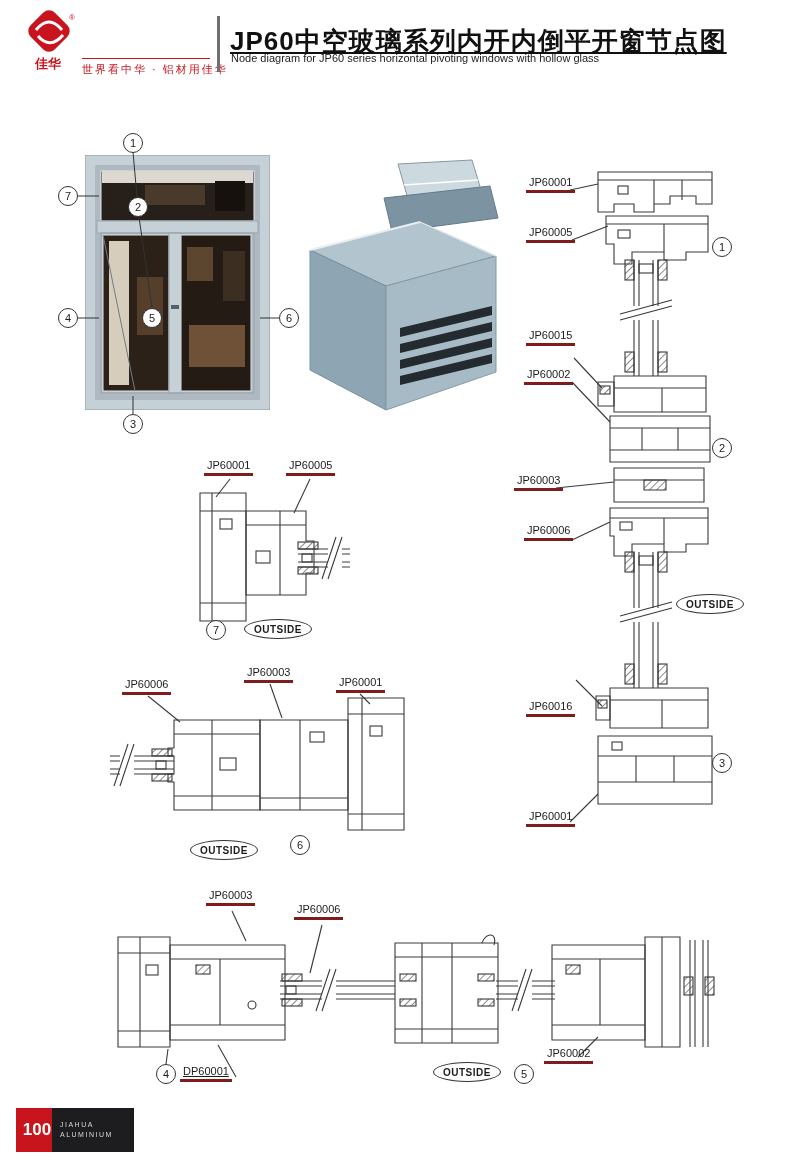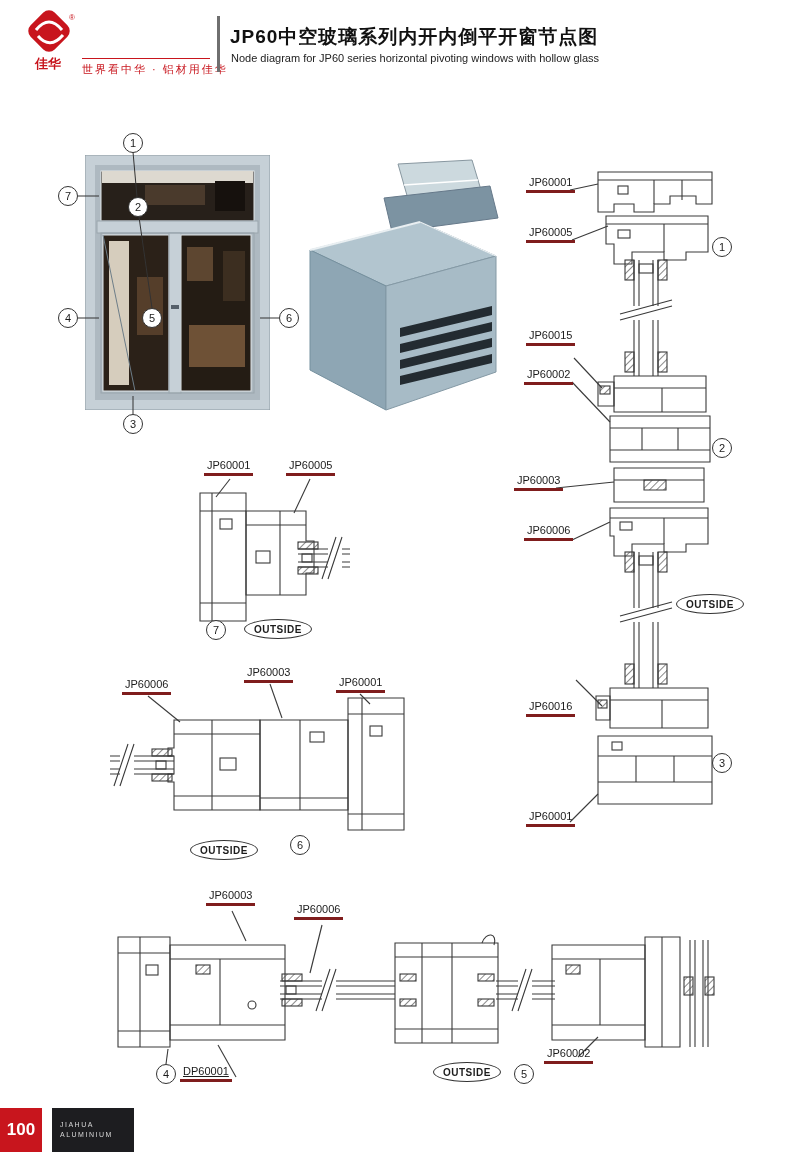--- a/index.html
+++ b/index.html
@@ -6,30 +6,30 @@
   html,body { background:#e9e9e9; }
   body { font-family:"Liberation Sans","DejaVu Sans",sans-serif; }
   .page { position:relative; width:800px; height:1167px; background:#ffffff; overflow:hidden; margin:0 auto; }
   .abs { position:absolute; }
 
   
   .brand-cn { position:absolute; left:80px; top:16px; font-size:36px; font-weight:bold; color:#c8151d; letter-spacing:2px; }
   .brand-rule { position:absolute; left:82px; top:58px; width:128px; height:1px; background:#c8151d; }
   .tagline { position:absolute; left:82px; top:62px; font-size:11px; color:#c8151d; letter-spacing:2px; white-space:nowrap; }
   .hdr-divider { position:absolute; left:217px; top:16px; width:3px; height:56px; background:#6f6f6f; }
-  .page-title { position:absolute; left:230px; top:24px; font-size:19px; font-weight:bold; color:#111; letter-spacing:1px; }
+  .page-title { position:absolute; left:230px; top:24px; font-size:26px; font-weight:bold; color:#111; letter-spacing:1px;text-decoration:underline; }
   .page-subtitle { position:absolute; left:231px; top:52px; font-size:11px; color:#222; }
 
   
   .part-label { position:absolute; font-size:11px; color:#1c1c1c; border-bottom:3px solid #7f1d1d; padding:0 3px 1px 3px; line-height:1.15; white-space:nowrap; }
   .callout { position:absolute; width:20px; height:20px; border:1.4px solid #333; border-radius:50%; background:#fff; display:flex; align-items:center; justify-content:center; font-size:11px; color:#1c1c1c; }
   .outside { position:absolute; width:68px; height:20px; border:1.3px solid #333; border-radius:50%; background:#fff; display:flex; align-items:center; justify-content:center; font-size:10px; font-weight:bold; letter-spacing:.5px; color:#1c1c1c; }
 
   
-  .footer-page { position:absolute; left:0; top:1108px; width:42px; height:44px; background:#c8151d; color:#fff; display:flex; align-items:center; justify-content:center; font-size:17px; font-weight:bold; }
+  .footer-page { position:absolute; left:16px; top:1108px; width:42px; height:44px; background:#c8151d; color:#fff; display:flex; align-items:center; justify-content:center; font-size:17px; font-weight:bold; }
   .footer-brand { position:absolute; left:52px; top:1108px; width:82px; height:44px; background:#1d1d20; color:#d8d8d8; display:flex; flex-direction:column; align-items:flex-start; justify-content:center; padding-left:8px; }
   .footer-brand span { font-size:7px; letter-spacing:1.5px; line-height:1.5; }
 
   svg { display:block; }
 </style>
 </head>
 <body>
 
 <div class="page">
 

